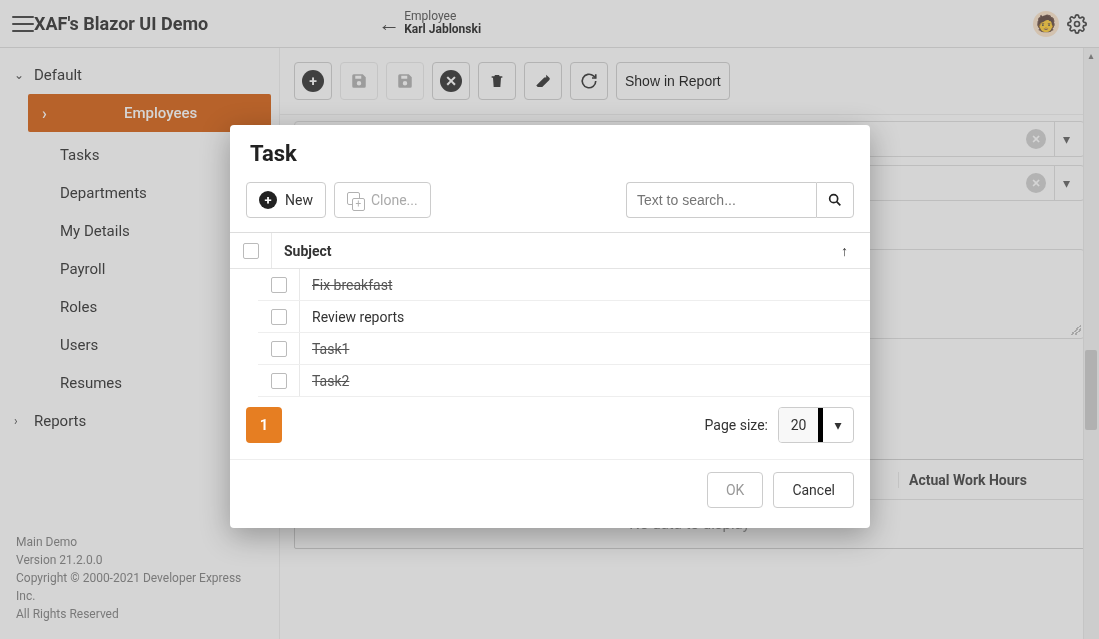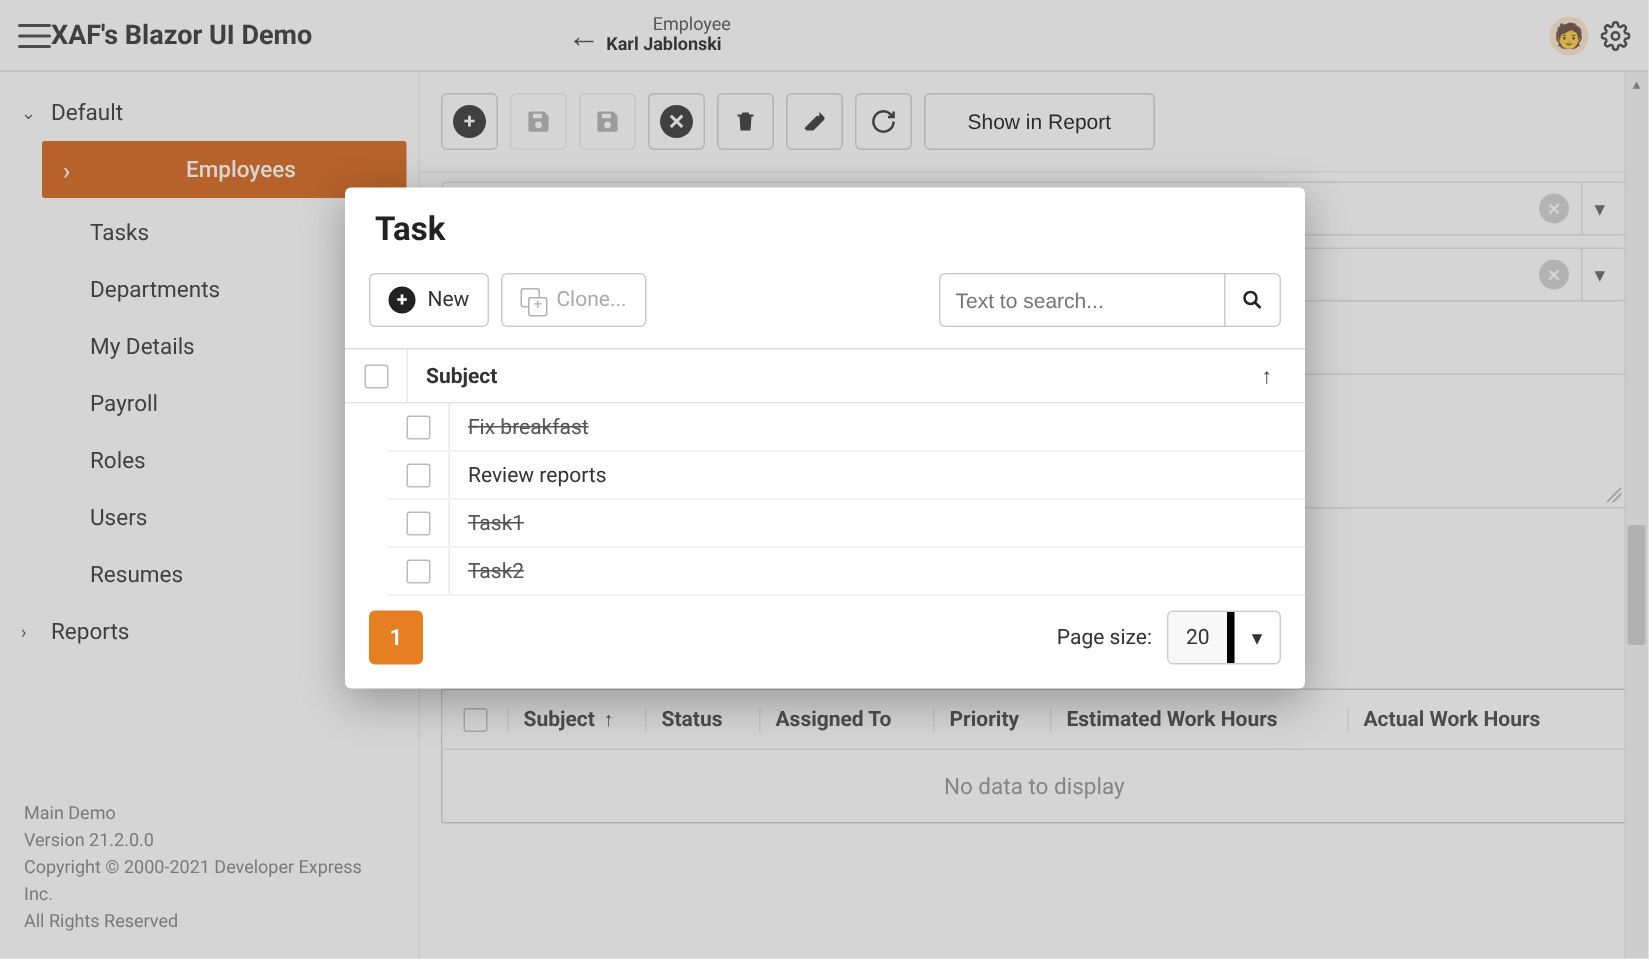--- a/index.html
+++ b/index.html
@@ -9,21 +9,21 @@
   
   .dim-overlay { position: absolute; inset: 0; background: rgba(128,128,128,0.33); z-index: 50; }
 
   
   .header { display: flex; align-items: center; height: 48px; padding: 0 12px; border-bottom: 1px solid #ddd; }
   .hamburger { width: 22px; height: 22px; display:flex; flex-direction:column; justify-content:space-between; padding:3px 0; cursor:pointer; }
   .hamburger span { display:block; height:2px; background:#333; border-radius:1px; }
   .app-title { font-weight: 700; font-size: 18px; color:#222; }
   .header-spacer { flex: 1; }
   .back-arrow { font-size: 22px; color:#333; margin-right: 4px; cursor:pointer; }
-  .breadcrumb-small { font-size: 12px; color:#444; line-height:1;margin-left:31px; }
+  .breadcrumb-small { font-size: 12px; color:#444; line-height:1; }
   .breadcrumb-title { font-size: 12px; font-weight:700; color:#111; line-height:1.2; }
   .avatar { width: 26px; height: 26px; border-radius:50%; background:#fce3c7; display:flex; align-items:center; justify-content:center; font-size:16px; margin-right:8px; }
   .gear { font-size: 20px; cursor:pointer; color:#333; }
 
   
   .layout { display: flex; height: calc(639px - 48px); }
   .sidebar { width: 280px; min-width:280px; border-right: 1px solid #eee; display:flex; flex-direction:column; }
   .main { flex:1; overflow:hidden; display:flex; flex-direction:column; }
 
   
@@ -33,21 +33,21 @@
   .nav-item { padding: 10px 14px 10px 60px; font-size:15px; color:#222; cursor:pointer; }
   .nav-item.selected { background:#d35400; color:#fff; font-weight:500; position:relative; padding-left:96px; margin: 0 8px 4px 28px; border-radius:2px; }
   .nav-item.selected::before { content:"›"; position:absolute; left:14px; color:#fff; font-size:16px; }
 
   .sidebar-footer { padding: 12px 16px 16px; font-size:12px; color:#777; line-height:1.5; }
 
   
   .toolbar { display:flex; align-items:center; gap:8px; padding: 14px 14px; border-bottom:1px solid #eee; }
   .tool-btn { width:38px; height:38px; border:1px solid #ccc; border-radius:4px; background:#fff; display:flex; align-items:center; justify-content:center; cursor:pointer; }
   .tool-btn.disabled { opacity:0.45; cursor:default; }
-  .show-report { height:38px; padding: 0 28px; border:1px solid #ccc; border-radius:4px; background:#fff; font-size:14px; cursor:pointer; }
+  .show-report { height:38px; padding: 0 8px; border:1px solid #ccc; border-radius:4px; background:#fff; font-size:14px; cursor:pointer; }
 
   .circular { width:22px; height:22px; border-radius:50%; background:#222; color:#fff; display:flex; align-items:center; justify-content:center; font-weight:700; font-size:14px; }
 
   
   .main-body { flex:1; padding: 0 14px 0 14px; position:relative; }
   .bg-field-row { display:flex; align-items:center; justify-content:flex-end; gap:8px; height:36px; border:1px solid #ddd; border-radius:4px; margin-bottom:8px; padding:0 6px 0 10px; }
   .bg-clear { width:20px; height:20px; border-radius:50%; background:#ccc; color:#fff; display:flex; align-items:center; justify-content:center; font-size:11px; font-weight:700; }
   .bg-drop { width:24px; text-align:center; color:#555; border-left:1px solid #ddd; height:100%; display:flex; align-items:center; justify-content:center; }
   .bg-textarea { height:90px; border:1px solid #ddd; border-radius:4px; margin-top:10px; position:relative; }
   .bg-textarea::after { content:""; position:absolute; right:3px; bottom:3px; width:10px; height:10px; background:
@@ -315,13 +315,17 @@
 
   <div class="m-pager">
     <div class="page-btn">1</div>
     <div class="page-size-label">Page size:</div>
     <div class="page-size-box">
       <div class="page-size-val">20</div>
       <div class="page-size-drop">▾</div>
     </div>
   </div>
 
+  <div class="modal-footer">
+    <div class="m-btn" style="color:#999;">OK</div>
+    <div class="m-btn">Cancel</div>
+  </div>
 </div>
 
 </body></html>

